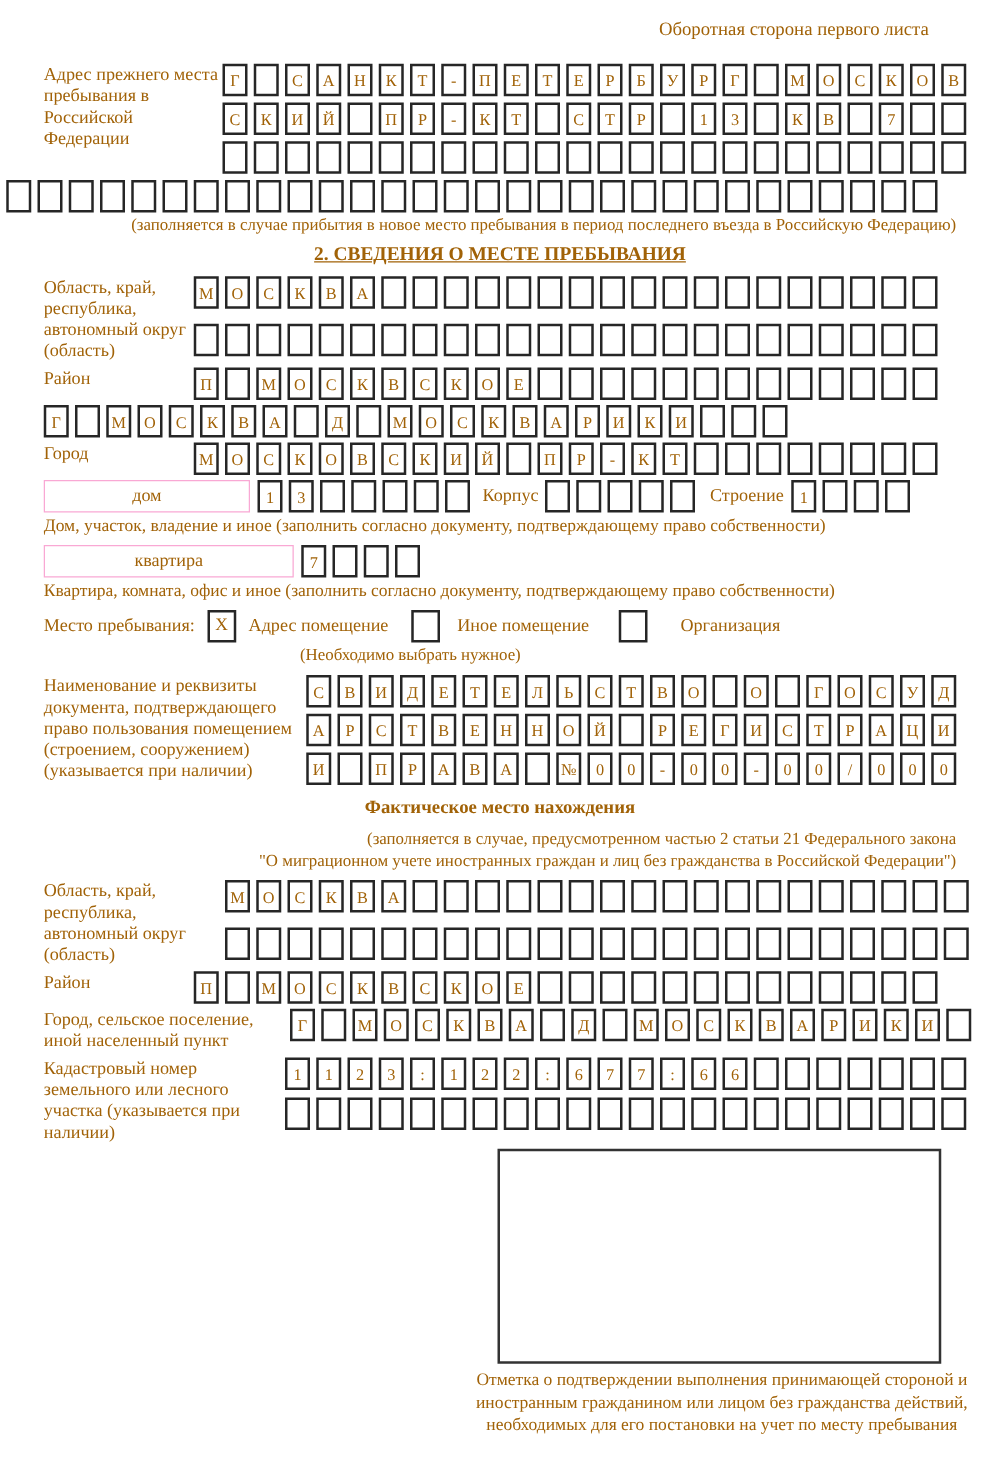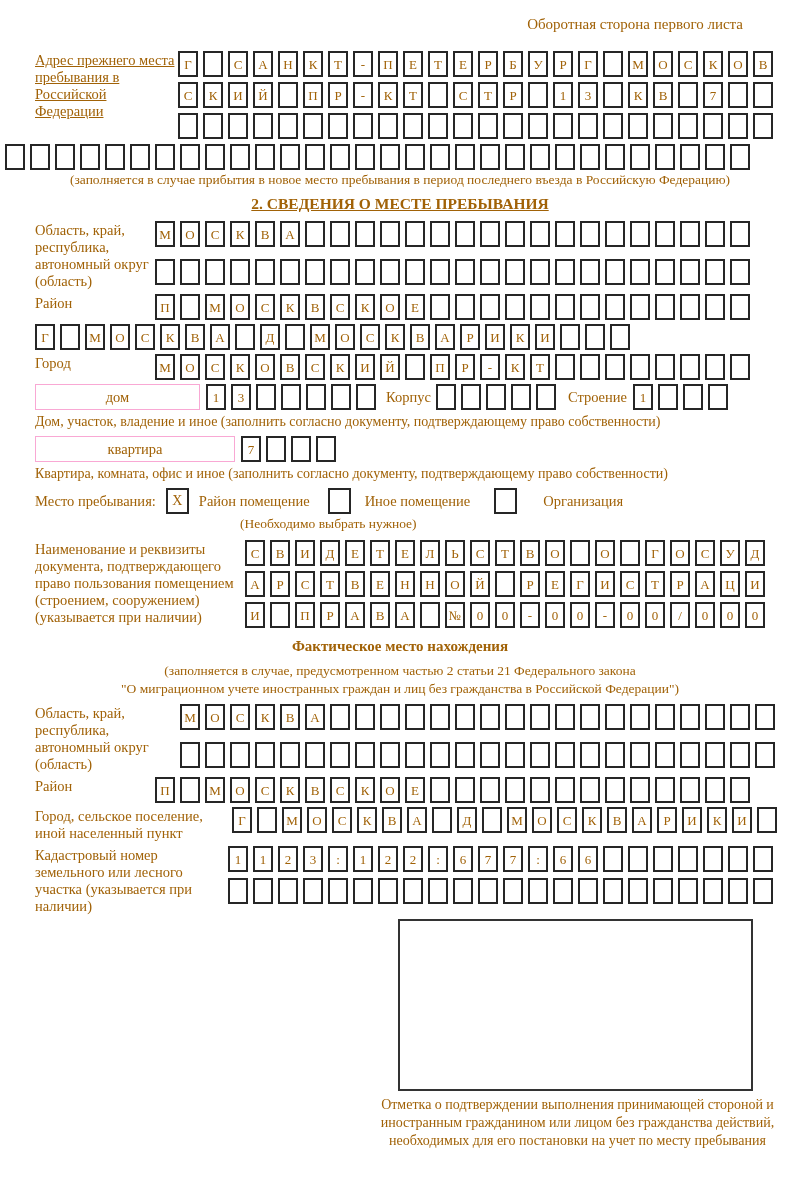--- a/index.html
+++ b/index.html
@@ -5,32 +5,32 @@
   * { margin:0; padding:0; box-sizing:border-box; }
   html,body { background:#e8e8e8; }
   .page {
     width:800px; height:1180px; margin:0 auto; background:#ffffff;
     font-family:"Liberation Serif", serif; color:#a16207;
     padding:16px 35px 0 35px; position:relative; overflow:hidden;
   }
   .hdr-right { text-align:right; font-size:15px; padding-right:22px; margin-bottom:18px; }
   .frow { display:flex; align-items:flex-start; margin-bottom:4px; }
   .flabel { font-size:14.5px; line-height:17px; flex:0 0 auto; padding-top:1px; }
-  .lw143{width:143px;text-decoration:underline;} .lw120{width:120px;} .lw145{width:145px;}
+  .lw143{width:143px;} .lw120{width:120px;} .lw145{width:145px;}
   .lw210{width:210px;} .lw197{width:197px;} .lw193{width:193px;}
   .cells-col { display:flex; flex-direction:column; gap:5px; }
   .gap12 { gap:12px; } .gap6 { gap:6px; }
   .cellrow { display:flex; gap:5px; flex:0 0 auto; }
   .cell {
     width:20px; height:26px; border:2px solid #262626; background:#fff;
     display:inline-flex; align-items:center; justify-content:center;
     font-size:13px; line-height:1; flex:0 0 auto;
   }
   .fullrow { margin-left:-30px; margin-top:5px; margin-bottom:2px; }
-  .note-c { text-align:center; font-size:13.5px; line-height:16px; margin-bottom:2px; }
+  .note-c { text-align:right; font-size:13.5px; line-height:16px; margin-bottom:2px; }
   .sec-title { text-align:center; font-weight:bold; font-size:15.5px; margin:7px 0 8px 0;text-decoration:underline; }
   .sub-title { text-align:center; font-weight:bold; font-size:15px; margin:10px 0 8px 0; }
   .note-l { font-size:14px; line-height:16px; margin:1px 0 6px 0; }
   .labelbox {
     border:1px solid #f9a8d4; height:26px; display:flex; align-items:center;
     justify-content:center; font-size:14.5px; flex:0 0 auto;
   }
   .inline-lbl { font-size:14.5px; line-height:26px; flex:0 0 auto; }
   .hrow { display:flex; align-items:flex-start; margin-bottom:4px; }
   .chkrow { display:flex; align-items:flex-end; margin:6px 0 2px 0; }
@@ -351,21 +351,21 @@
         <span class="cell"></span>
         <span class="cell"></span>
         <span class="cell"></span>
       </div>
   </div>
   <div class="note-l">Квартира, комната, офис и иное (заполнить согласно документу, подтверждающему право собственности)</div>
 
   <div class="chkrow">
     <span class="inline-lbl">Место пребывания:</span>
     <span class="chk" style="margin-left:10px;">X</span>
-    <span class="inline-lbl" style="margin-left:10px;">Район помещение</span>
+    <span class="inline-lbl" style="margin-left:10px;">Адрес помещение</span>
     <span class="chk" style="margin-left:18px;"></span>
     <span class="inline-lbl" style="margin-left:14px;">Иное помещение</span>
     <span class="chk" style="margin-left:24px;"></span>
     <span class="inline-lbl" style="margin-left:26px;">Организация</span>
   </div>
   <div class="choose-note">(Необходимо выбрать нужное)</div>
 
   <div class="frow">
     <div class="flabel lw210">Наименование и реквизиты документа, подтверждающего право пользования помещением (строением, сооружением) (указывается при наличии)</div>
     <div class="cells-col">

